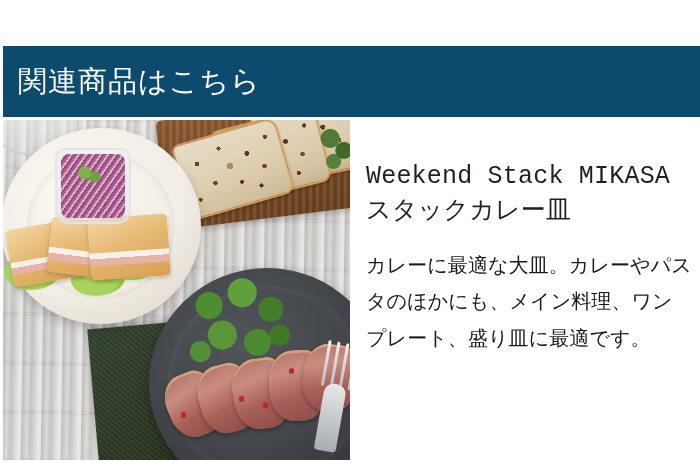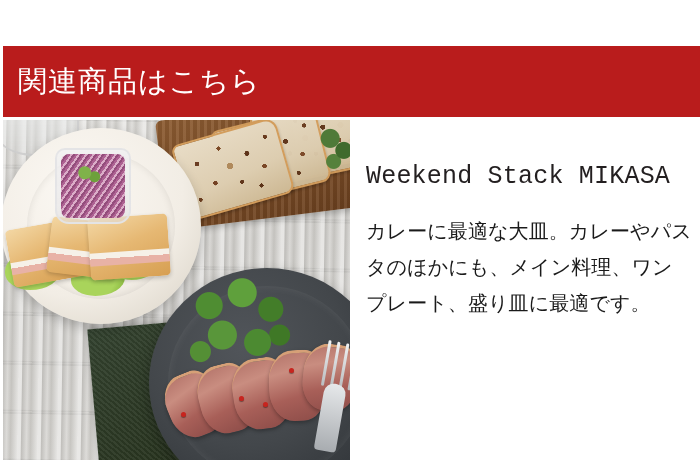--- a/index.html
+++ b/index.html
@@ -21,21 +21,21 @@
     background: #ffffff;
   }
 
   
   .section-header {
     position: absolute;
     left: 3px;
     top: 46px;
     width: 697px;
     height: 71px;
-    background: #b91c1c;
+    background: #0c4a6e;
     box-sizing: border-box;
     display: flex;
     align-items: center;
   }
   .section-header-title {
     color: #ffffff;
     font-family: "Liberation Serif", "DejaVu Serif", serif;
     font-size: 29px;
     line-height: 1;
     letter-spacing: 1px;
@@ -395,17 +395,18 @@
         <div class="tine t3"></div>
         <div class="tine t4"></div>
         <div class="neck"></div>
       </div>
     </div>
   </div>
 
   <div class="info">
     <h2 class="product-title">
       <span>Weekend Stack MIKASA</span><br>
+      <span>スタックカレー皿</span>
     </h2>
     <p class="product-desc">カレーに最適な大皿。カレーやパスタのほかにも、メイン料理、ワンプレート、盛り皿に最適です。</p>
   </div>
 
 </div>
 
 </body></html>

